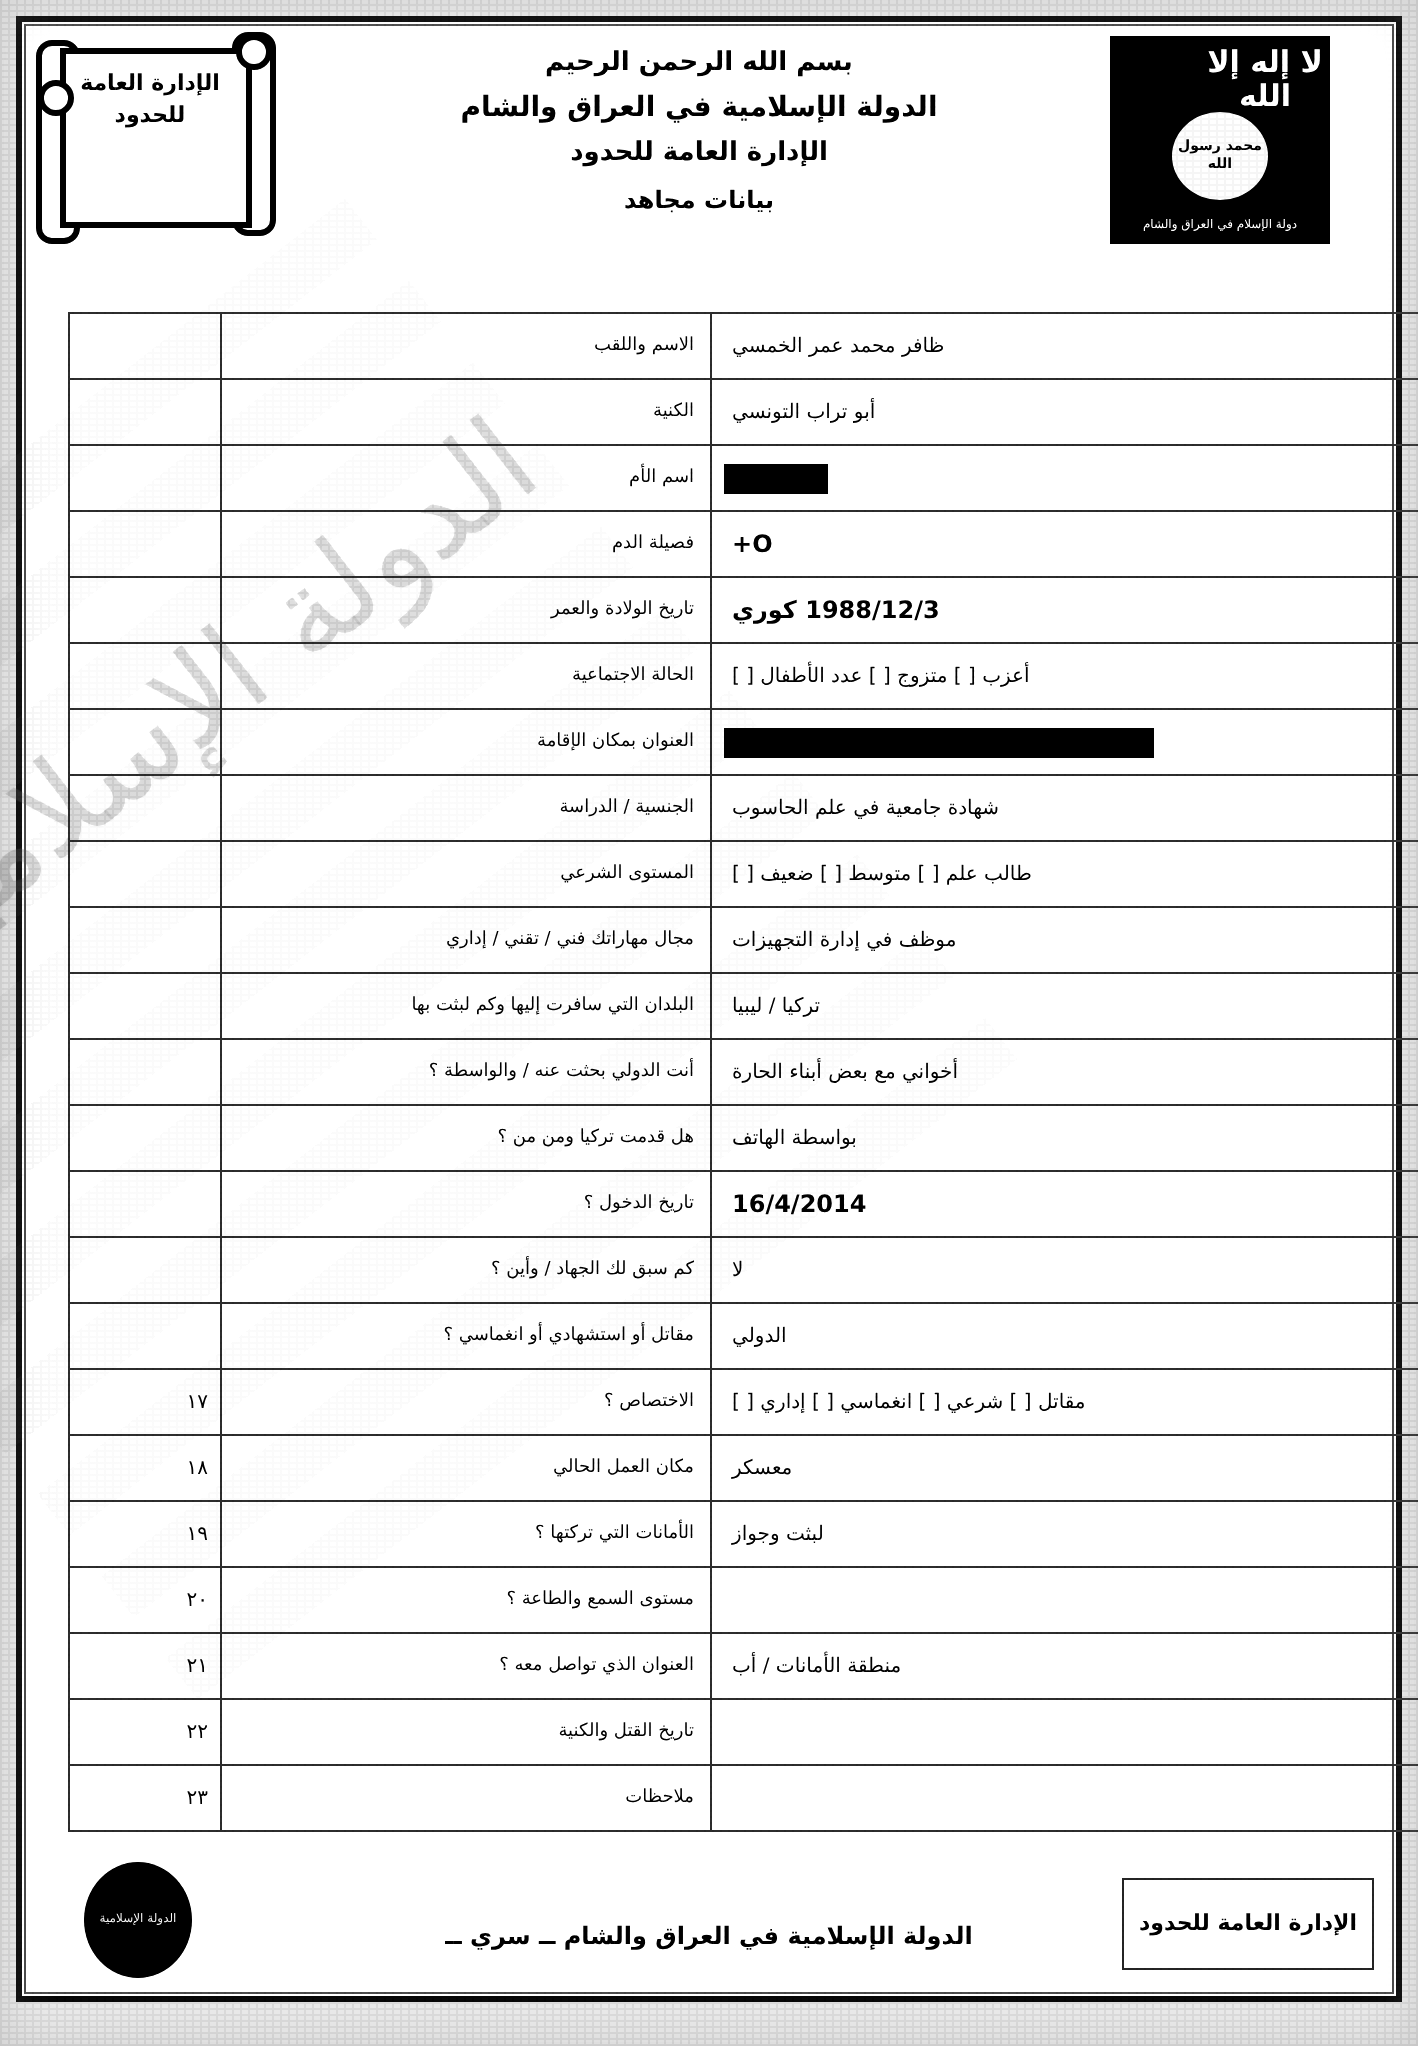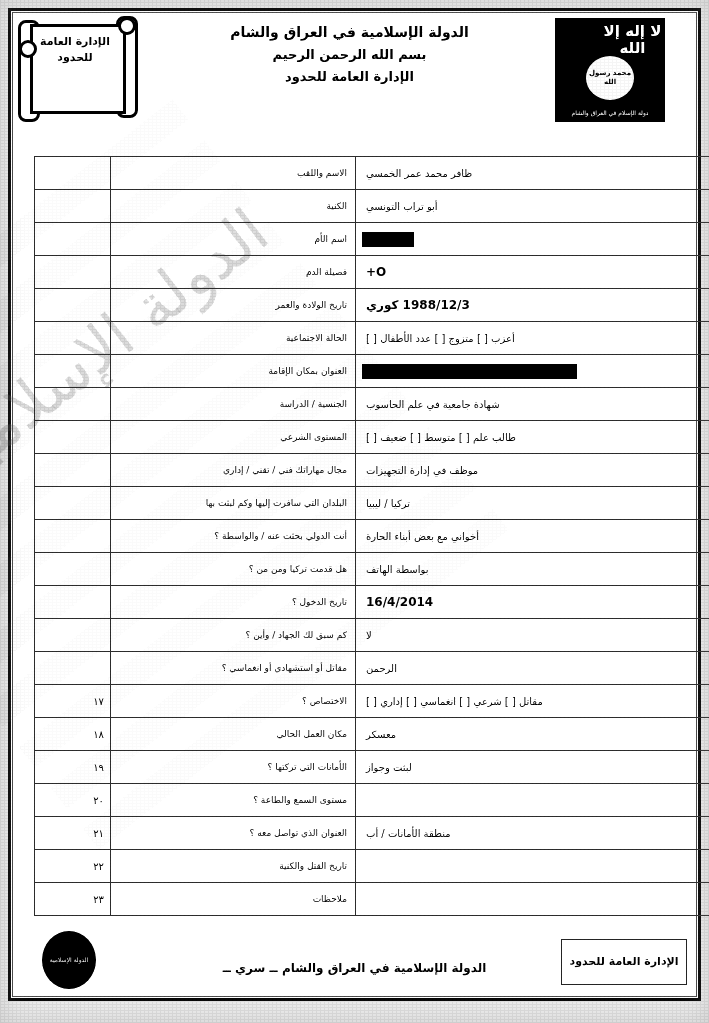--- a/index.html
+++ b/index.html
@@ -197,23 +197,24 @@
     <div id="scroll-emblem">
       <div class="roll-l"></div>
       <div class="roll-r"></div>
       <div class="paper"></div>
       <div class="knob-a"></div>
       <div class="knob-b"></div>
       <div id="scroll-text">الإدارة العامة للحدود</div>
     </div>
 
     <div id="header-titles">
+      <div id="bismillah">بسم الله الرحمن الرحيم</div>
       <div id="org-line1">الدولة الإسلامية في العراق والشام</div>
-      <div id="bismillah">بسم الله الرحمن الرحيم</div>
       <div id="org-line2">الإدارة العامة للحدود</div>
+      <div id="doc-title">بيانات مجاهد</div>
     </div>
 
     <div id="banner">
       <div id="banner-shahada">لا إله إلا الله</div>
       <div id="banner-seal">محمد رسول الله</div>
       <div id="banner-sub">دولة الإسلام في العراق والشام</div>
     </div>
   </div>
 
   <div id="watermark">
@@ -292,21 +293,21 @@
           <td class="col-value"><span class="val-text val-strong">16/4/2014</span></td>
           <td class="col-label"><span class="lbl-text">تاريخ الدخول ؟</span></td>
           <td class="col-num"><span class="num-text"></span></td>
         </tr>
         <tr>
           <td class="col-value"><span class="val-text">لا</span></td>
           <td class="col-label"><span class="lbl-text">كم سبق لك الجهاد / وأين ؟</span></td>
           <td class="col-num"><span class="num-text"></span></td>
         </tr>
         <tr>
-          <td class="col-value"><span class="val-text">الرحمن</span></td>
+          <td class="col-value"><span class="val-text">الدولي</span></td>
           <td class="col-label"><span class="lbl-text">مقاتل أو استشهادي أو انغماسي ؟</span></td>
           <td class="col-num"><span class="num-text"></span></td>
         </tr>
         <tr>
           <td class="col-value"><span class="val-text">مقاتل [ ] شرعي [ ] انغماسي [ ] إداري [ ]</span></td>
           <td class="col-label"><span class="lbl-text">الاختصاص ؟</span></td>
           <td class="col-num"><span class="num-text">١٧</span></td>
         </tr>
         <tr>
           <td class="col-value"><span class="val-text">معسكر</span></td>

